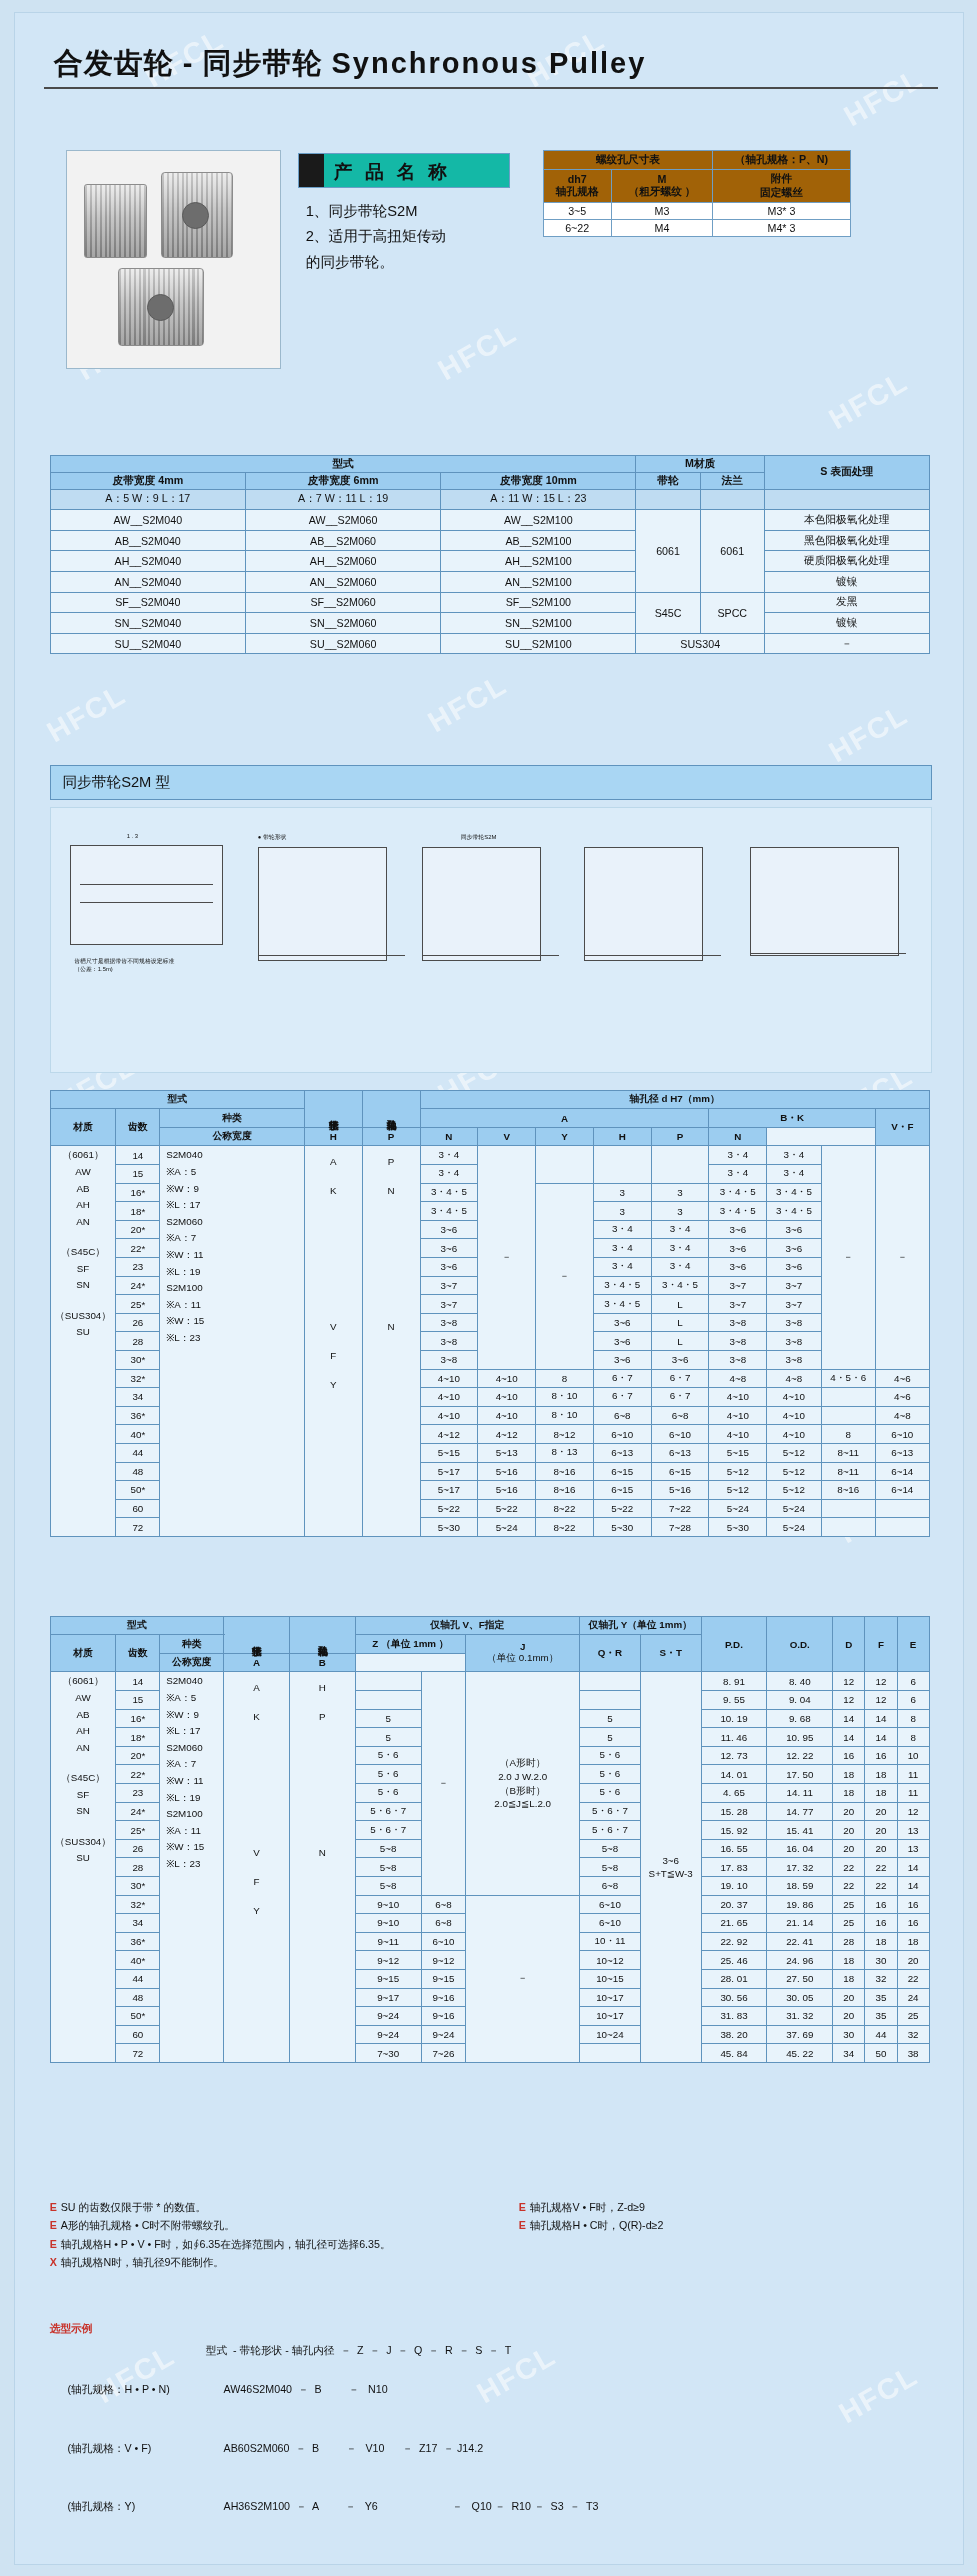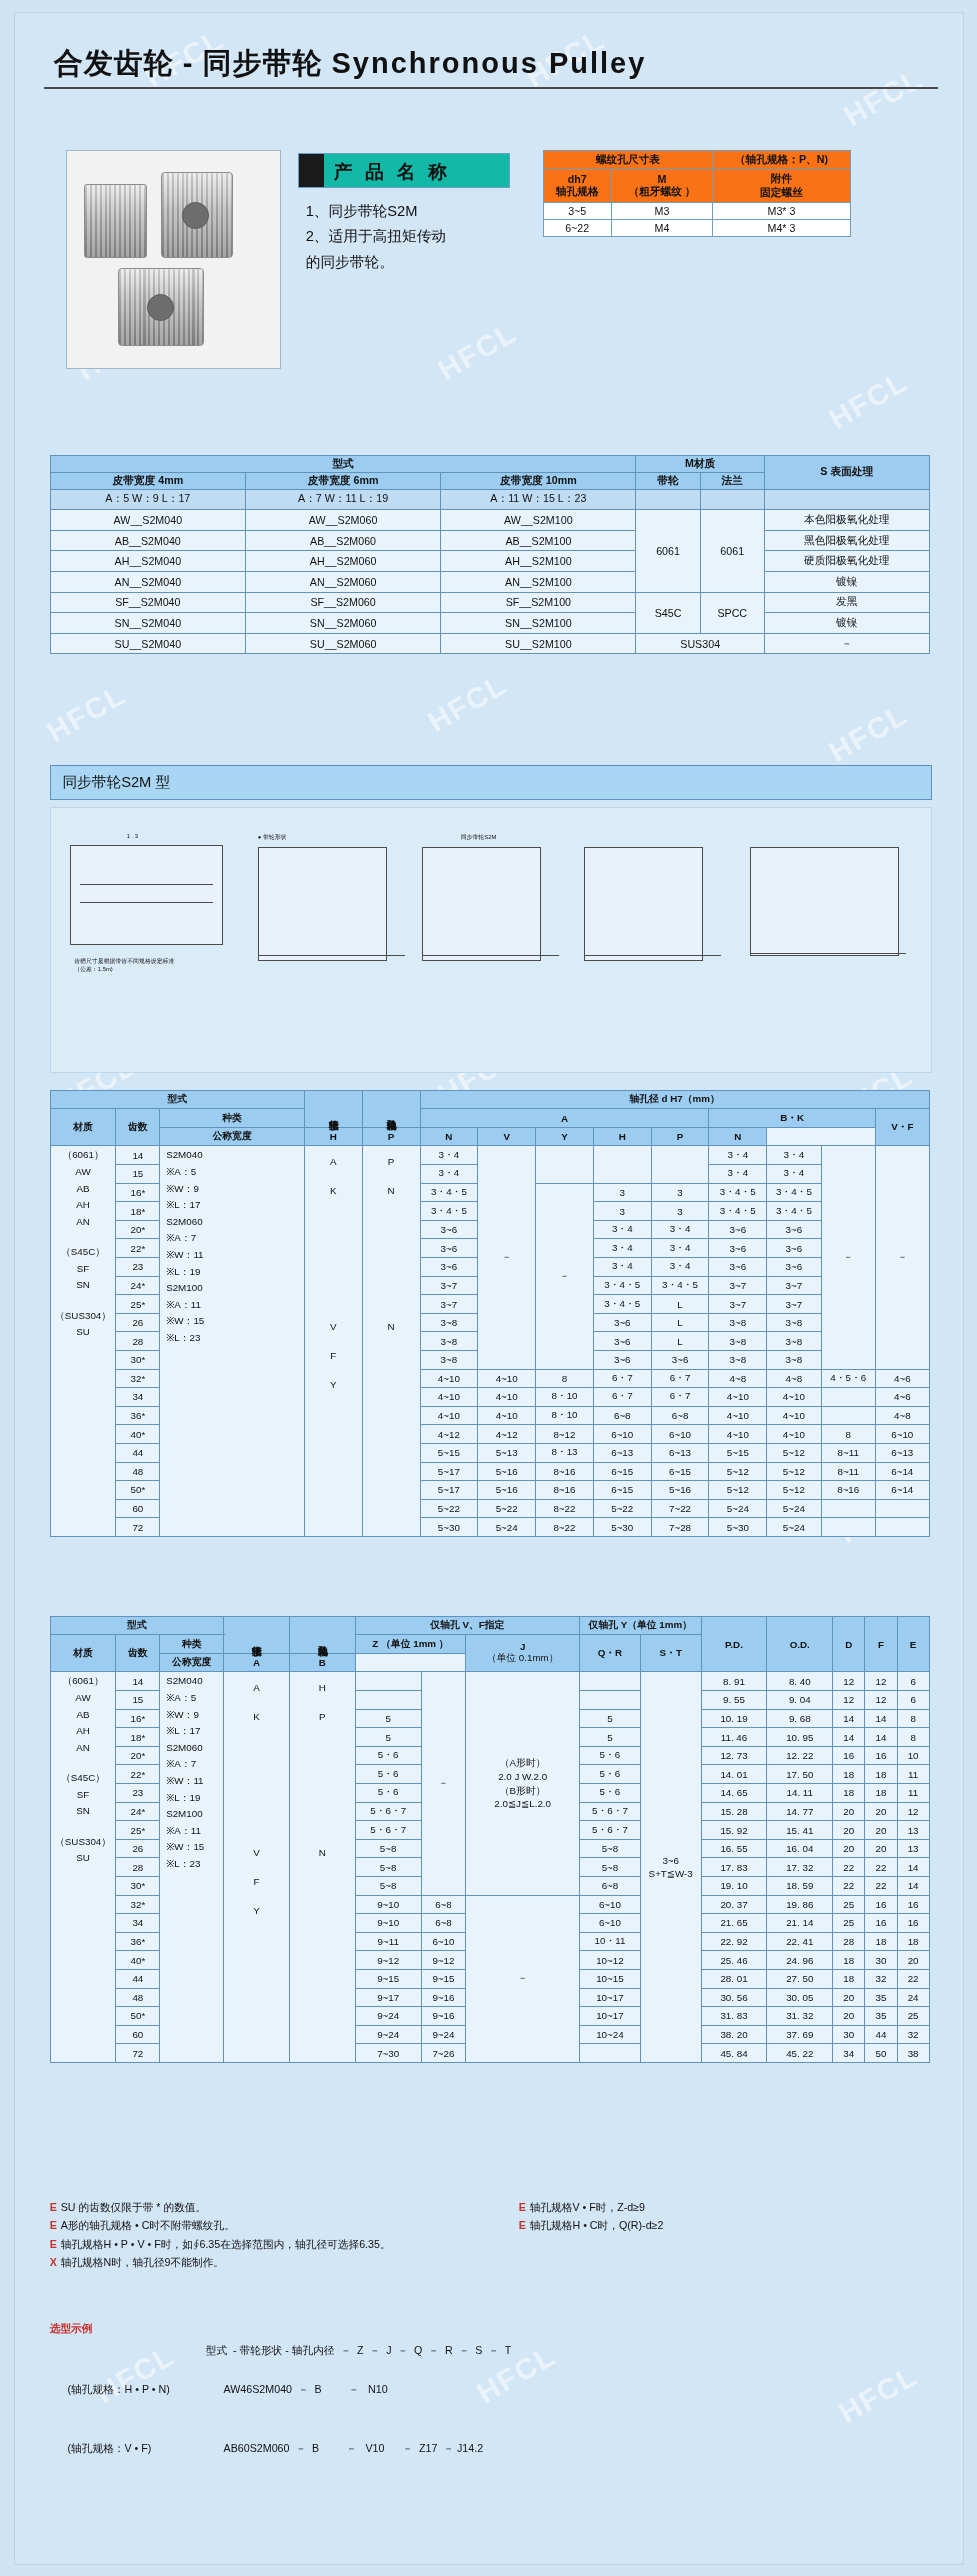--- a/index.html
+++ b/index.html
@@ -56,21 +56,21 @@
   .bullets{
     position:absolute;left:291px;top:186px;width:205px;
     font-size:14.7px;line-height:25.4px;
   }
   
   .screwtab{
     position:absolute;left:528px;top:137px;width:308px;
     border-collapse:collapse;font-size:10.7px;background:#fff;
   }
   .screwtab td,.screwtab th{border:1px solid #6f9ec4;padding:2px 2.9px;text-align:center;}
-  .screwtab .hdr{background:#f97316;font-weight:bold;font-size:10.7px;}
+  .screwtab .hdr{background:#a16207;font-weight:bold;font-size:10.7px;}
   
   table.bt{border-collapse:collapse;font-size:10.7px;background:#e8f3fb;}
   table.bt td,table.bt th{border:1px solid #5f93bd;padding:1px 2.9px;text-align:center;color:#111;}
   table.bt th{background:#9ccdf0;font-weight:bold;}
   .modeltab{position:absolute;left:35px;top:442px;width:880px;}
   .modeltab td{height:17.6px;}
   .sec{
     position:absolute;left:35px;top:752px;width:880px;height:33px;
     background:#a9d6f3;border:1px solid #5f93bd;
   }
@@ -710,21 +710,21 @@
           <td>14. 01</td>
           <td>17. 50</td>
           <td>18</td>
           <td>18</td>
           <td>11</td>
         </tr>
     <tr>
           <td>23</td>
           <td>5・6</td>
           <td>5・6</td>
-          <td>14. 65</td>
+          <td>4. 65</td>
           <td>14. 11</td>
           <td>18</td>
           <td>18</td>
           <td>11</td>
         </tr>
     <tr>
           <td>24*</td>
           <td>5・6・7</td>
           <td>5・6・7</td>
           <td>15. 28</td>
@@ -891,16 +891,19 @@
 
   <div class="ex">
     <div class="hd">选型示例</div>
     <div class="row" style="padding-left:156px;"><span>型式  - 带轮形状 - 轴孔内径  －  Z  －  J  －  Q  －  R  －  S  －  T</span></div>
     <div class="row">
       <span style="display:inline-block;width:156px">(轴孔规格：H • P • N)</span><span>AW46S2M040  －  B         －   N10</span>
     </div>
     <div class="row">
       <span style="display:inline-block;width:156px">(轴孔规格：V • F)</span><span>AB60S2M060  －  B         －   V10      －  Z17  － J14.2</span>
     </div>
+    <div class="row">
+      <span style="display:inline-block;width:156px">(轴孔规格：Y)</span><span>AH36S2M100  －  A         －   Y6                         －   Q10 －  R10 －  S3  －  T3</span>
+    </div>
   </div>
 
 </div>
 
 
 </body></html>

